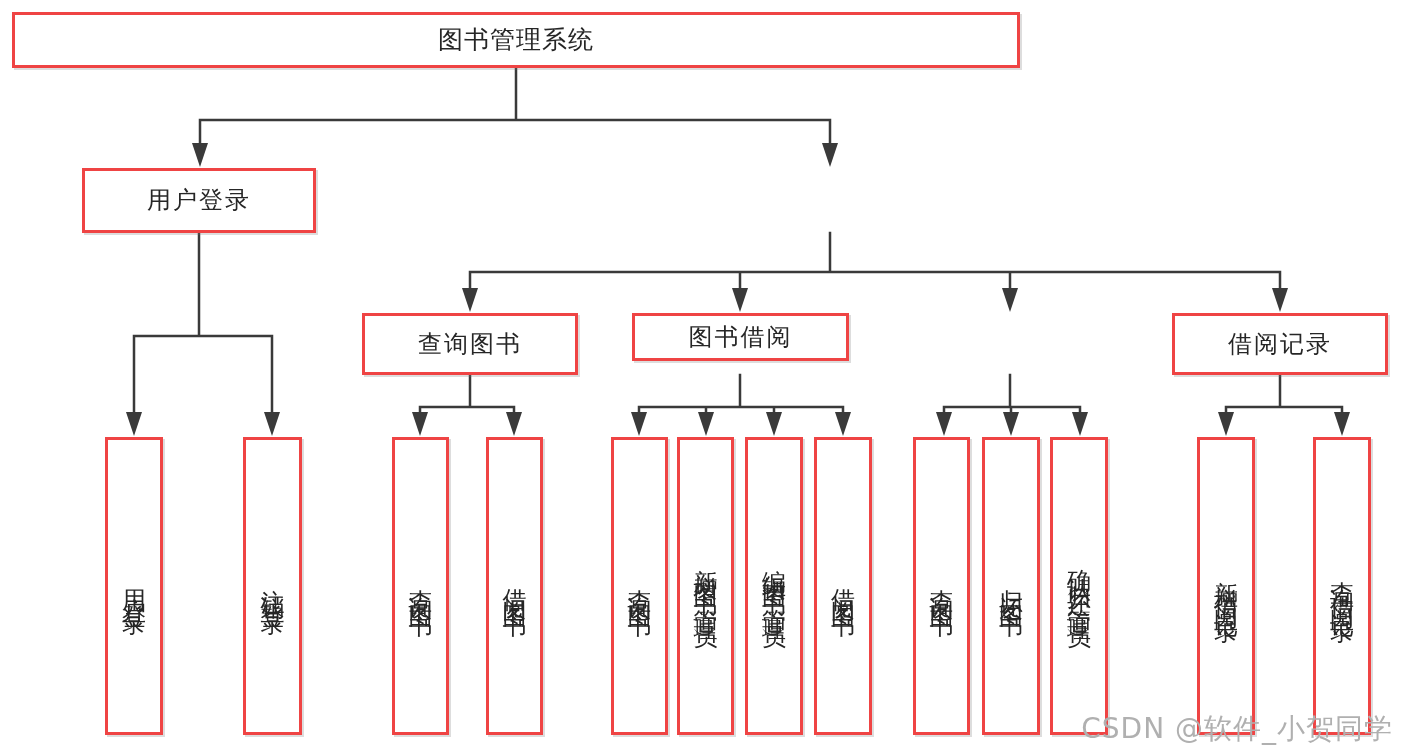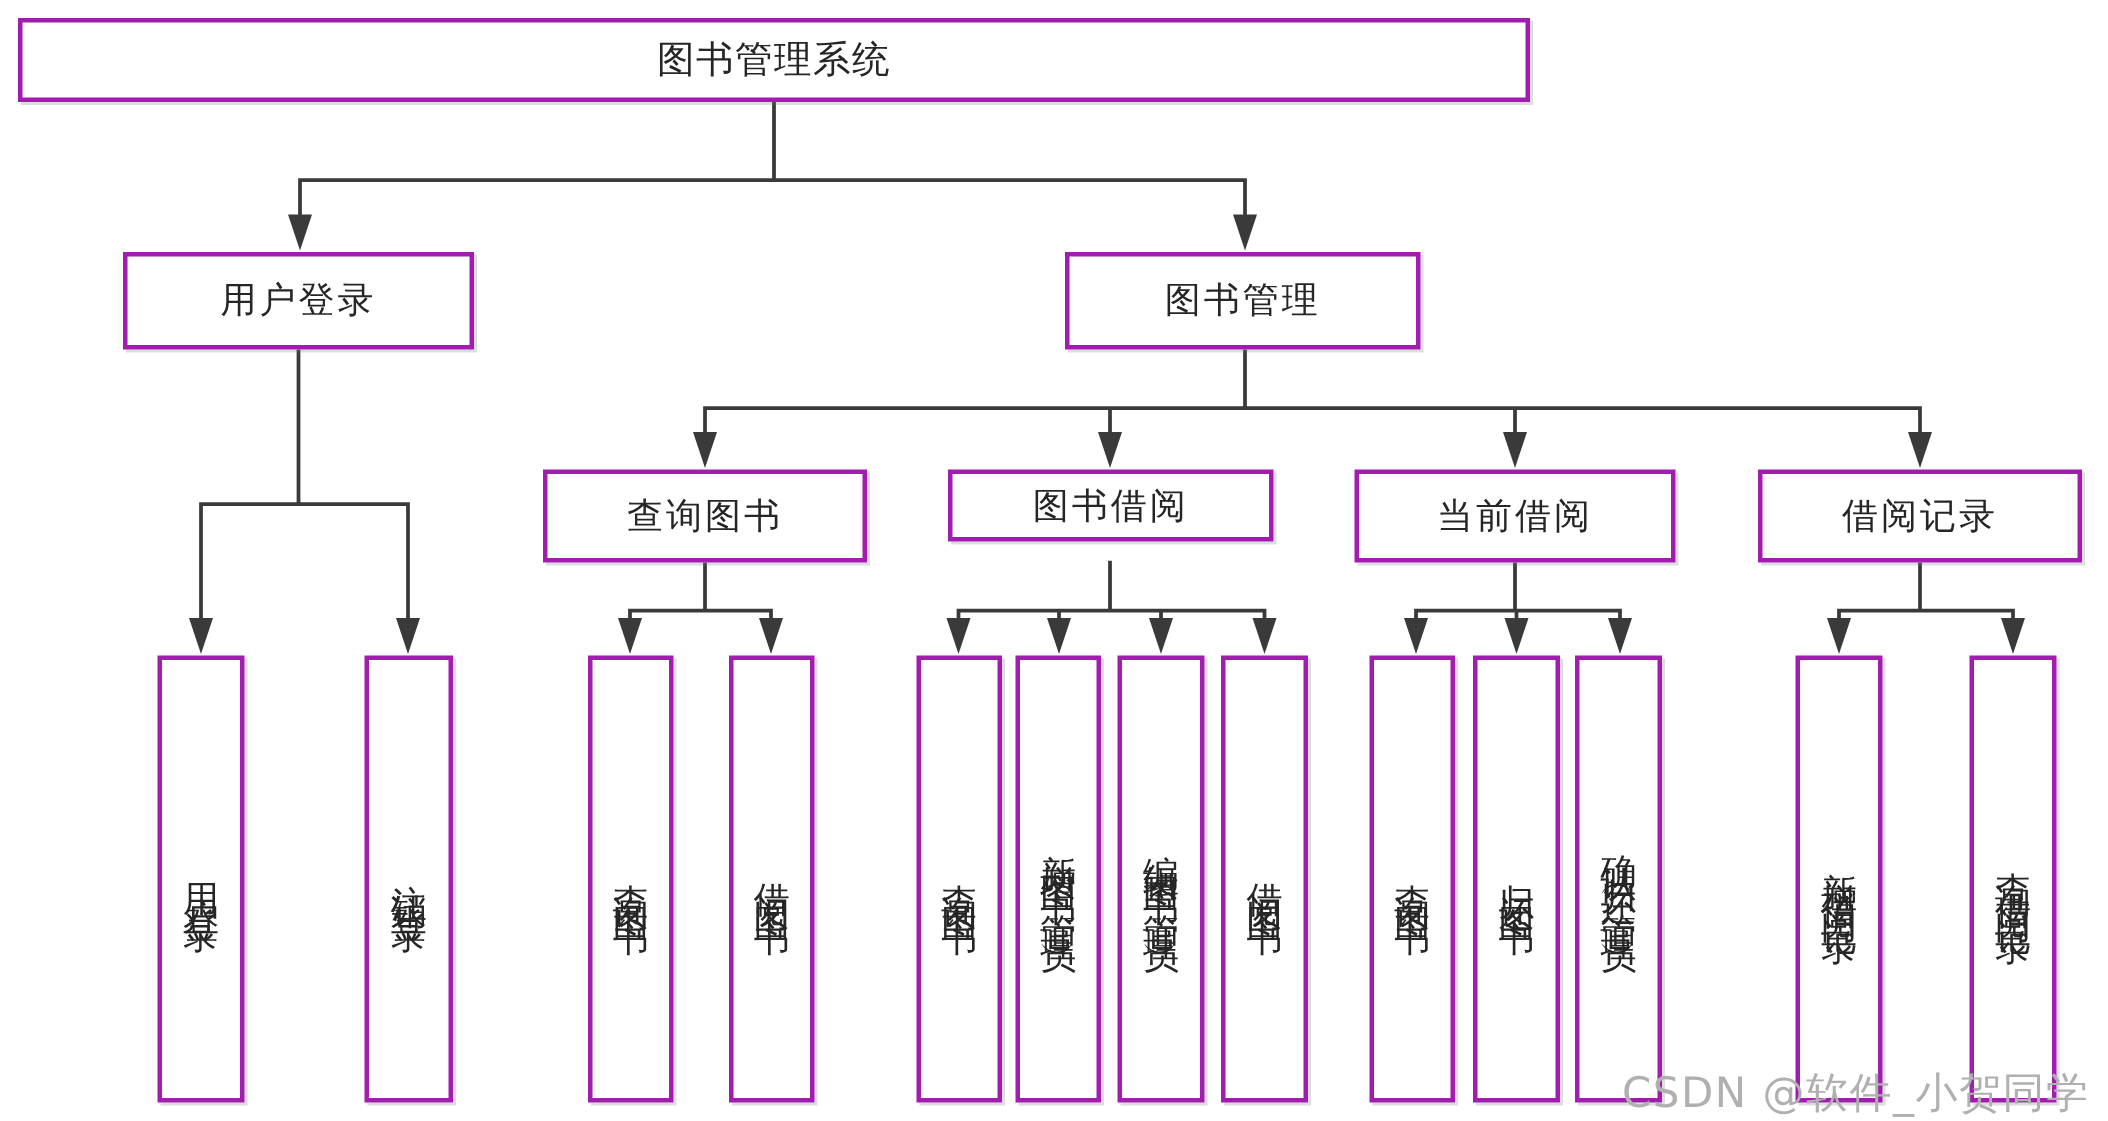--- a/index.html
+++ b/index.html
@@ -13,21 +13,21 @@
   }
   svg.connectors {
     position: absolute;
     left: 0; top: 0;
     width: 1405px; height: 747px;
     z-index: 0;
   }
   .node {
     position: absolute;
     background: #ffffff;
-    border: 3px solid #a21caf;
+    border: 3px solid #ef4444;
     box-sizing: border-box;
     display: flex;
     align-items: center;
     justify-content: center;
     color: #262626;
     z-index: 1;
     box-shadow: 2px 2px 0 rgba(120,120,120,0.25);
   }
   .node.h span {
     font-size: 24px;
@@ -95,32 +95,26 @@
     </g>
   </svg>
 
   <div class="node h root" style="left:12px; top:12px; width:1008px; height:56px;">
     <span>图书管理系统</span>
   </div>
 
   <div class="node h" style="left:82px; top:168px; width:234px; height:65px;">
     <span>用户登录</span>
   </div>
-  <div class="node h" style="left:710px; top:168px; width:237px; height:65px;">
-    <span>图书管理</span>
-  </div>
 
   <div class="node h" style="left:362px; top:313px; width:216px; height:62px;">
     <span>查询图书</span>
   </div>
   <div class="node h" style="left:632px; top:313px; width:217px; height:48px;">
     <span>图书借阅</span>
-  </div>
-  <div class="node h" style="left:903px; top:313px; width:214px; height:62px;">
-    <span>当前借阅</span>
   </div>
   <div class="node h" style="left:1172px; top:313px; width:216px; height:62px;">
     <span>借阅记录</span>
   </div>
 
   <div class="node v" style="left:105px; top:437px; width:58px; height:298px;">
     <span>用户登录</span>
   </div>
   <div class="node v" style="left:243px; top:437px; width:59px; height:298px;">
     <span>注销登录</span>

